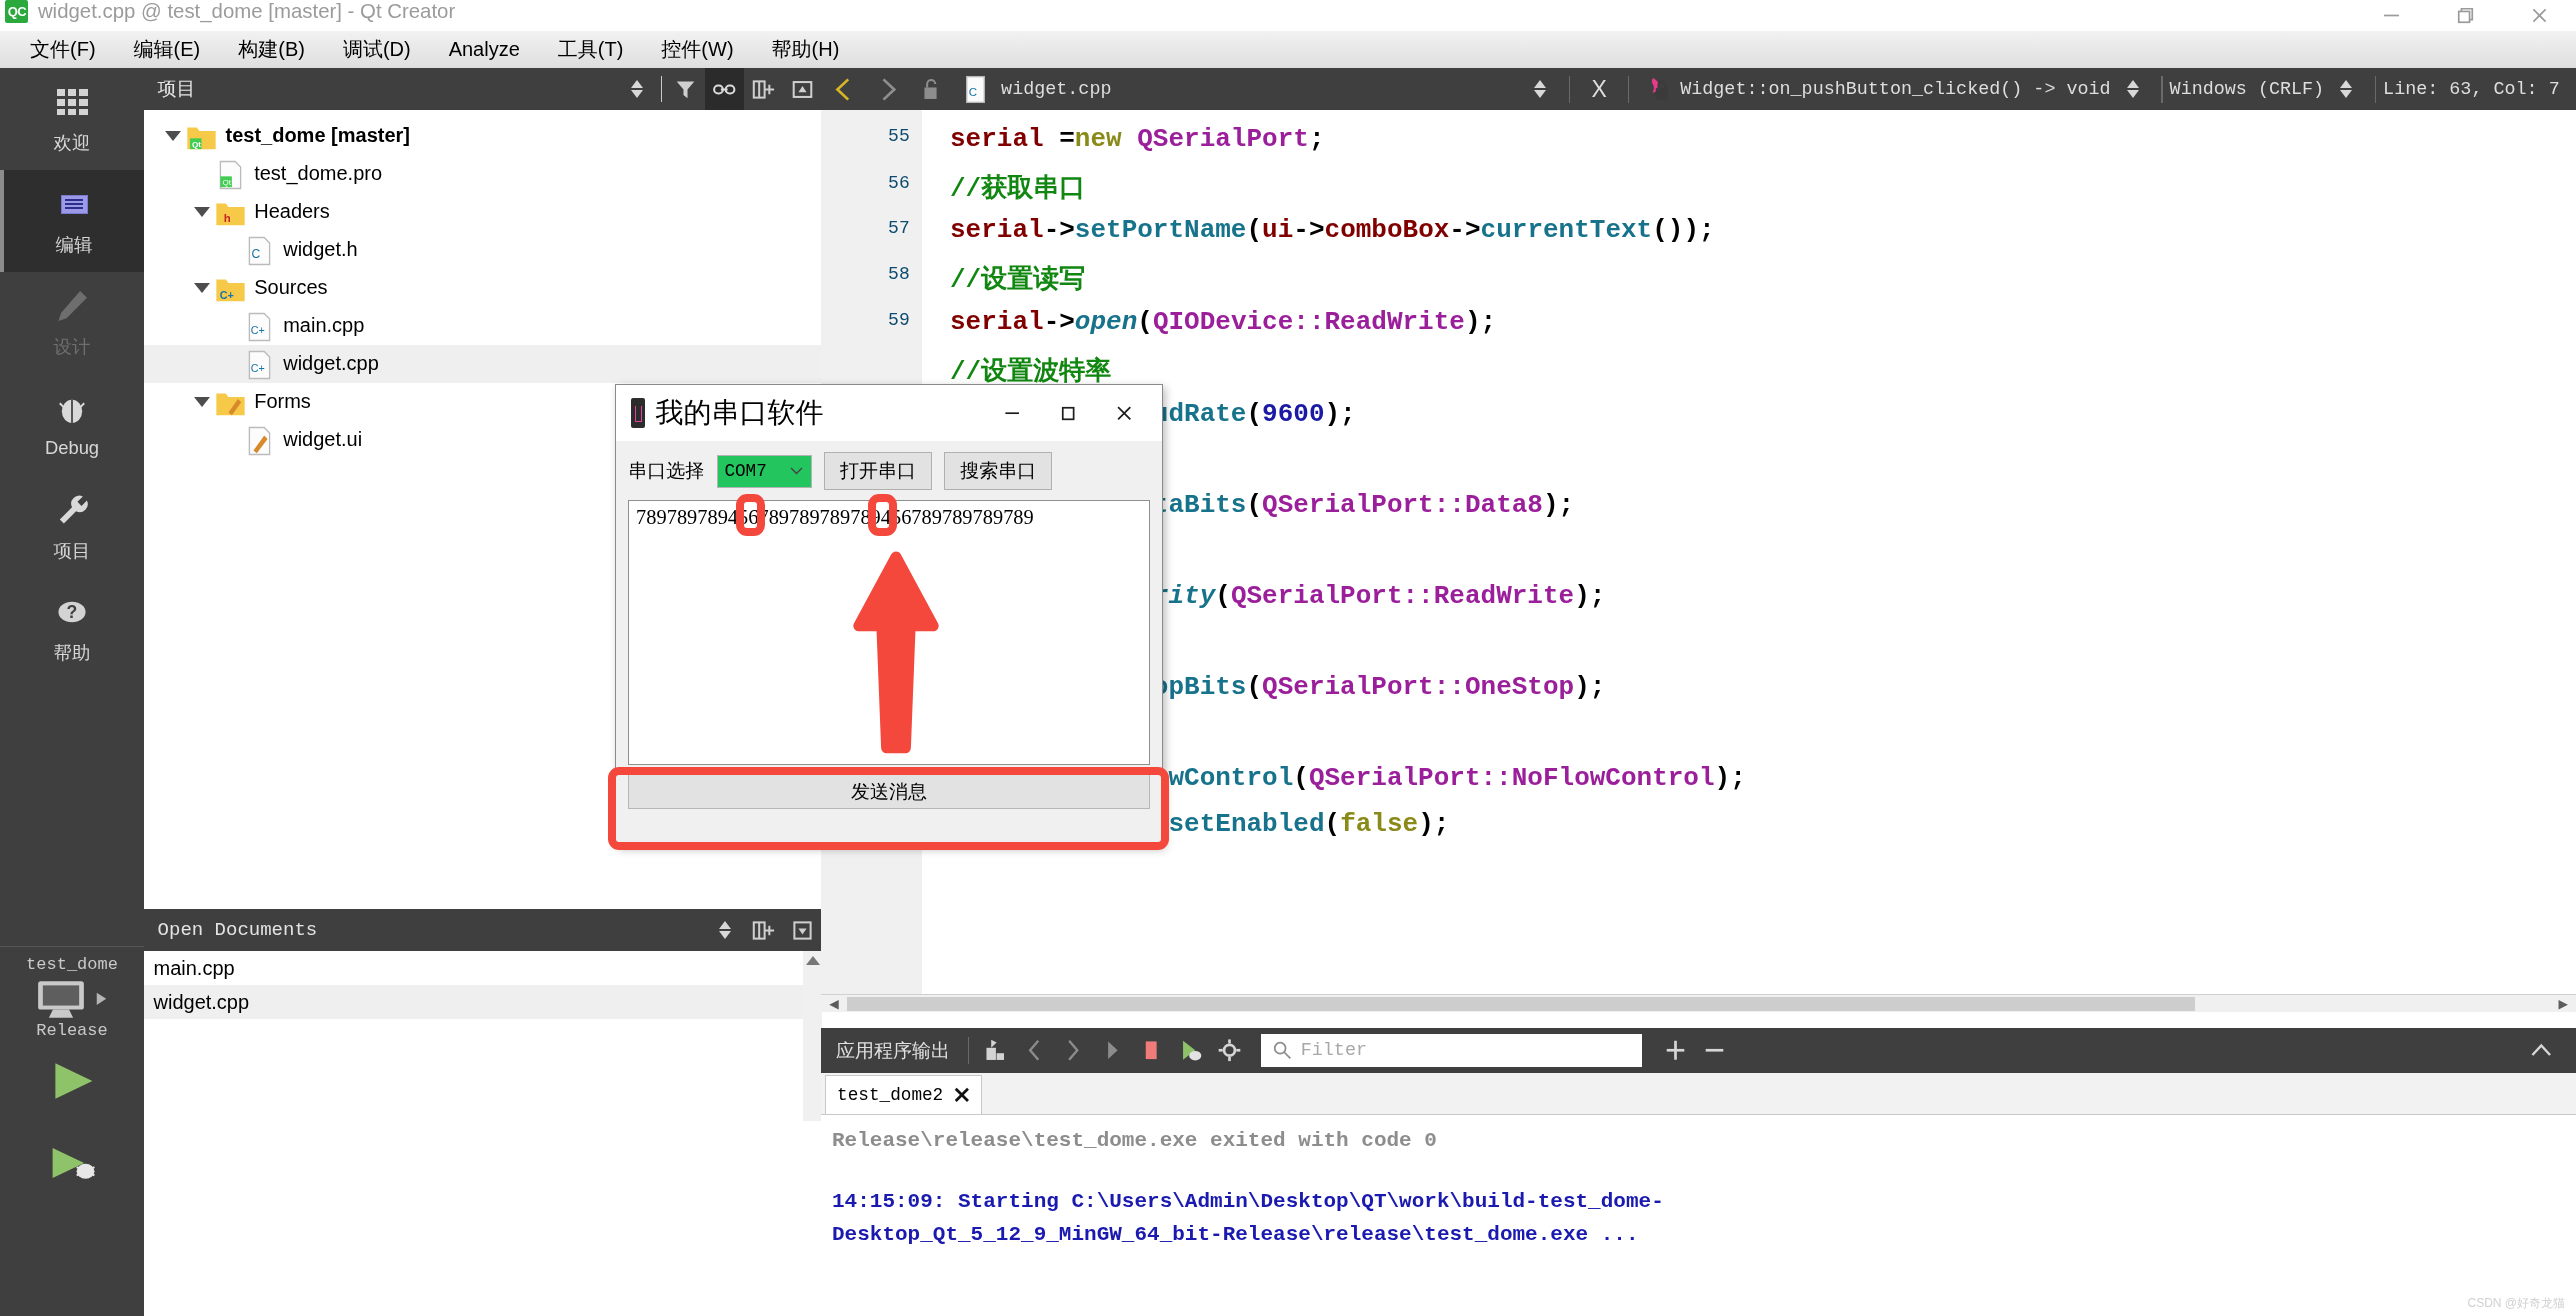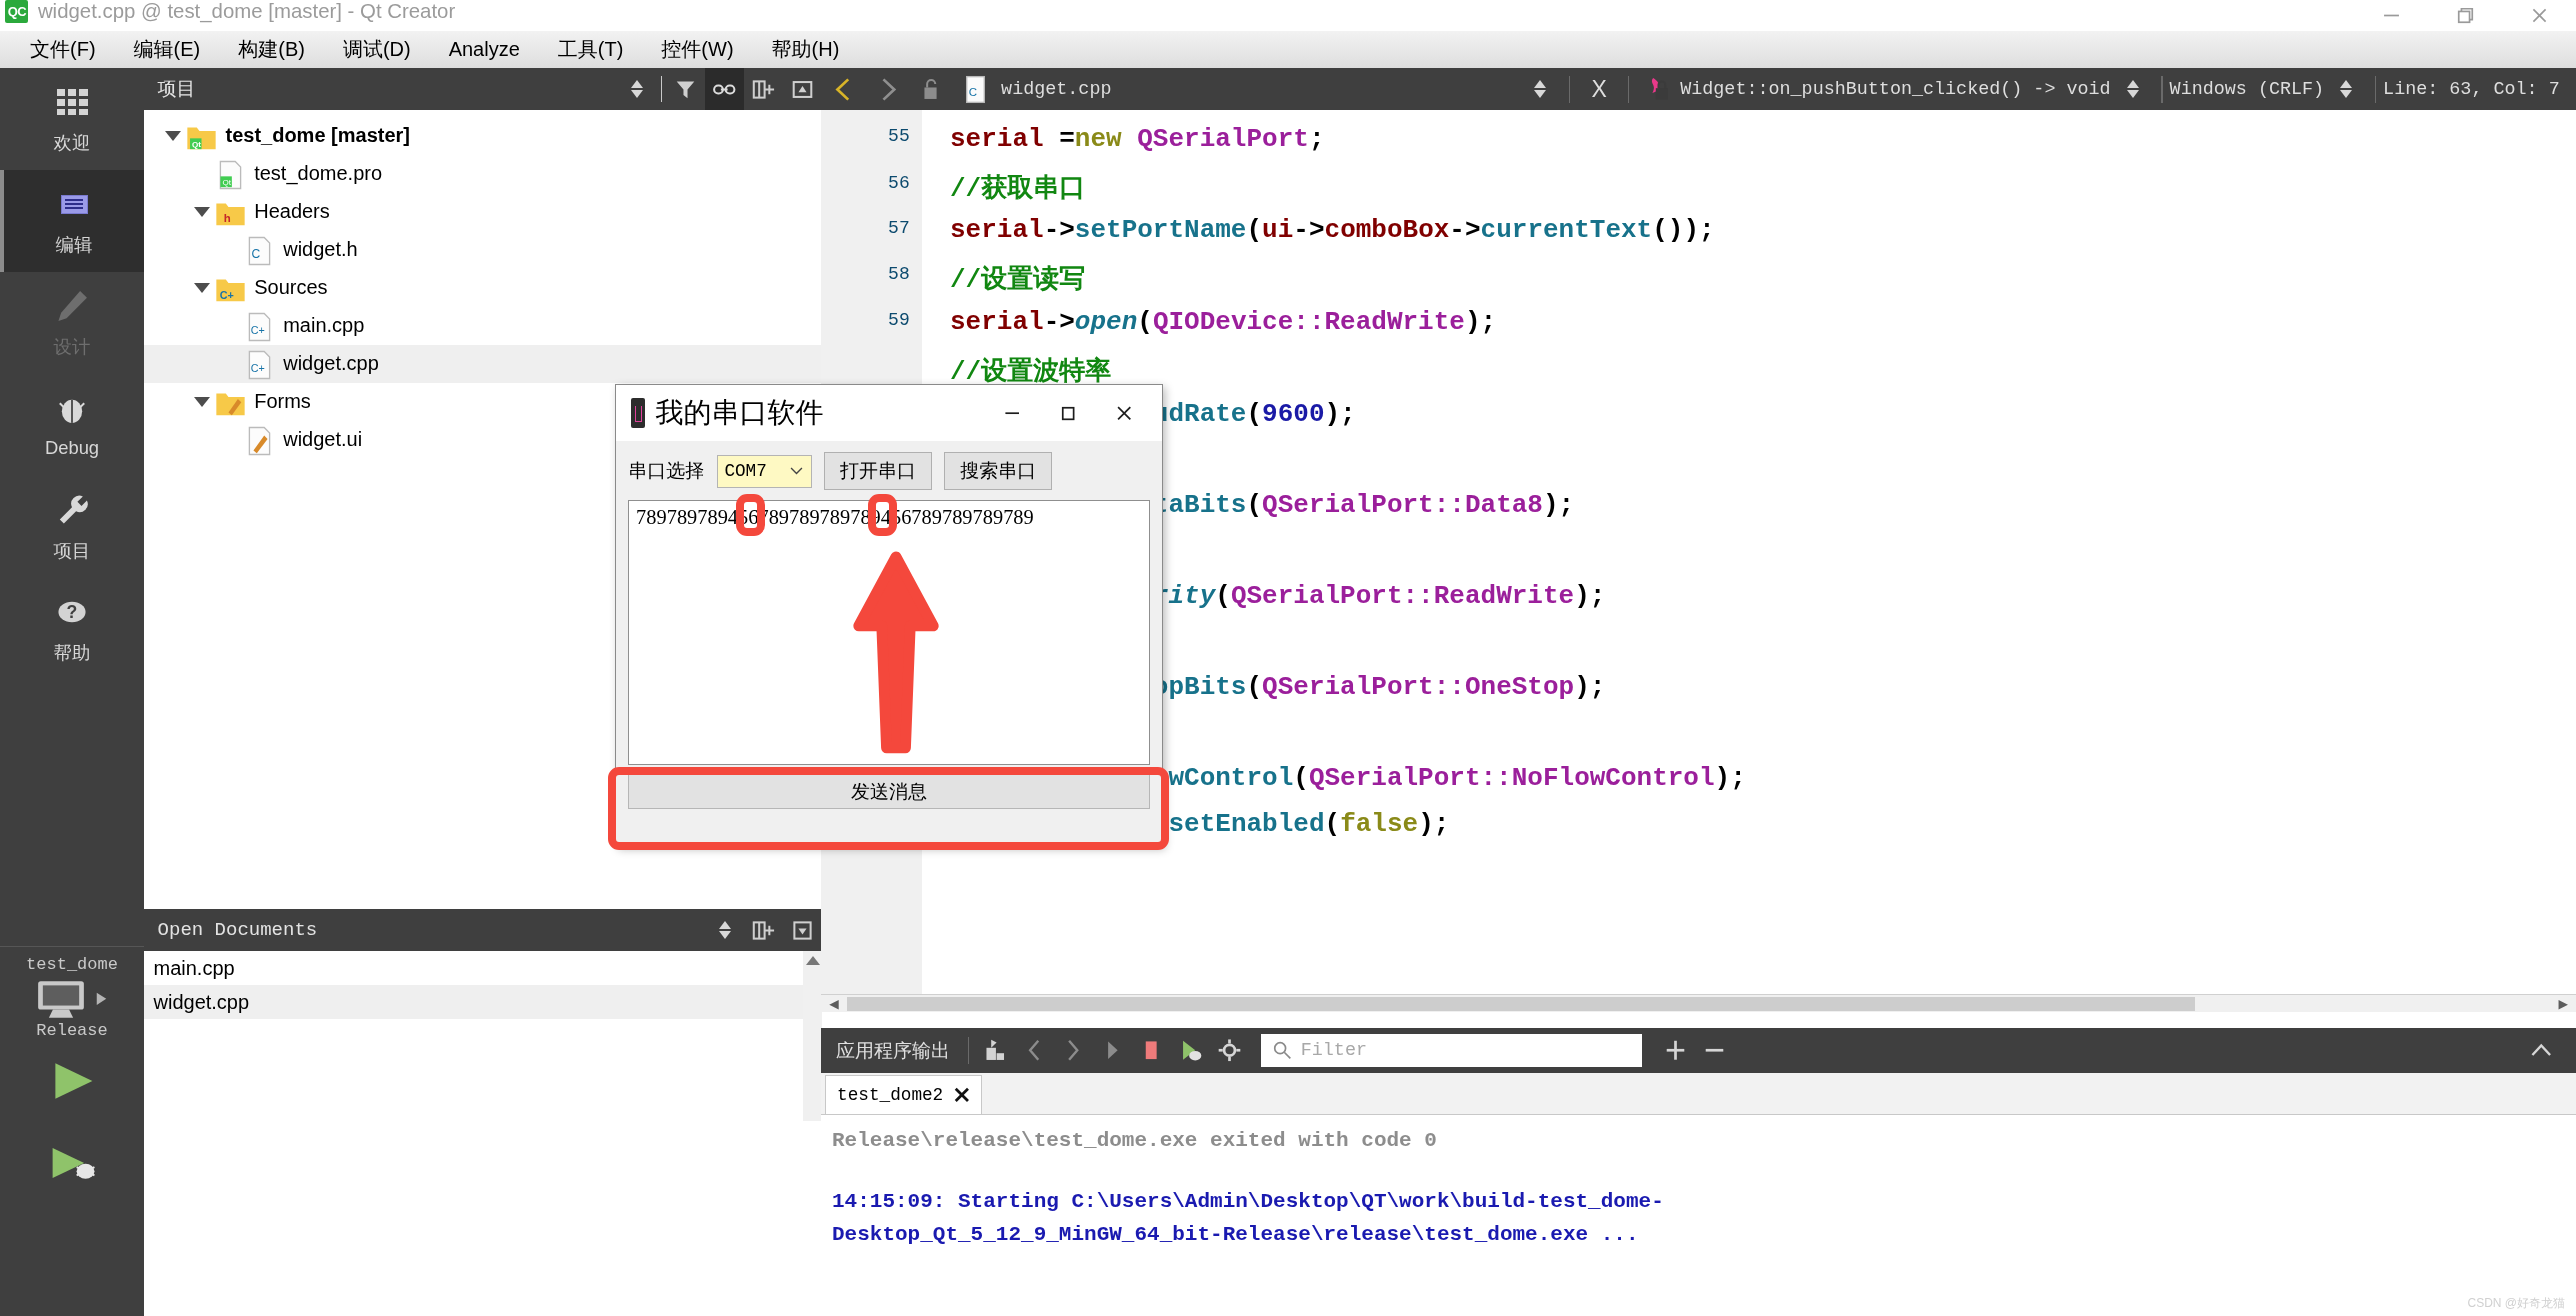--- a/index.html
+++ b/index.html
@@ -130,21 +130,21 @@
   .dlg-tb{ height:56px; background:#fff; display:flex; align-items:center; }
   .usbico{ width:13.6px; height:30px; margin-left:15px; background:#2c2c2c; border-radius:2px; position:relative;}
   .usbico:after{ content:""; position:absolute; left:4.1px; top:8.2px; width:5.4px; height:15px;
                  border:1.4px solid #e0409a; border-top:none; }
   .dlg-title{ font-size:28px; margin-left:11px; color:#000; }
   .dlg-wb{ width:56px; height:56px; display:flex; align-items:center; justify-content:center;
            color:#1d1d1d; font-size:20.4px; }
   .dlg-body{ padding:11px 12.3px 0 12.3px; }
   .dlg-row{ display:flex; align-items:center; gap:12.3px; }
   .dlg-lbl{ font-size:19px; }
-  .combo{ width:95px; height:33px; background:#fef9c3; border:0.7px solid #b4b4b4;
+  .combo{ width:95px; height:33px; background:#22c55e; border:0.7px solid #b4b4b4;
           display:flex; align-items:center; justify-content:space-between; padding:0 6.8px;
           font-size:17.7px; font-family:"Liberation Mono", monospace; }
   .qbtn{ height:38px; background:#e2e2e2; border:0.7px solid #b0b0b0; display:flex;
          align-items:center; justify-content:center; font-size:19px; padding:0 15px; }
   .recvbox{ margin-top:9.5px; width:100%; height:265px; background:#fff;
             border:0.7px solid #8f8f8f; padding:5.4px 6.8px; font-size:20.4px;
             font-family:"Liberation Serif", serif; }
   .sendbtn{ margin-top:9.5px; width:100%; height:35px; background:#e2e2e2;
             border:0.7px solid #b6b6b6; display:flex; align-items:center;
             justify-content:center; font-size:19px; }

